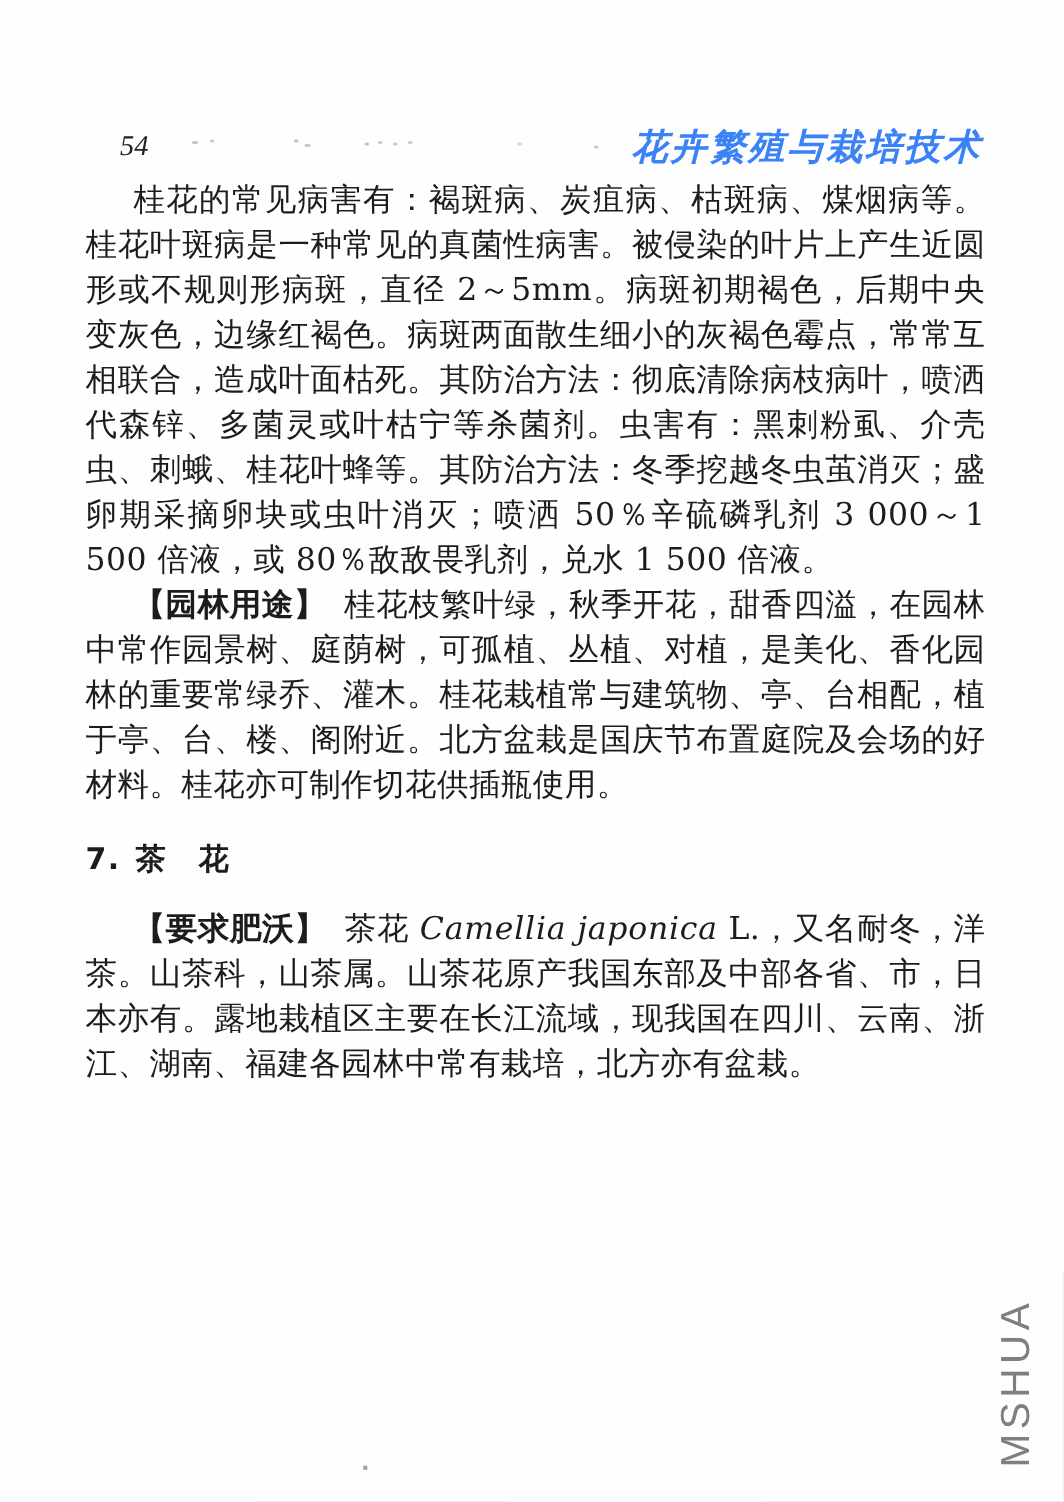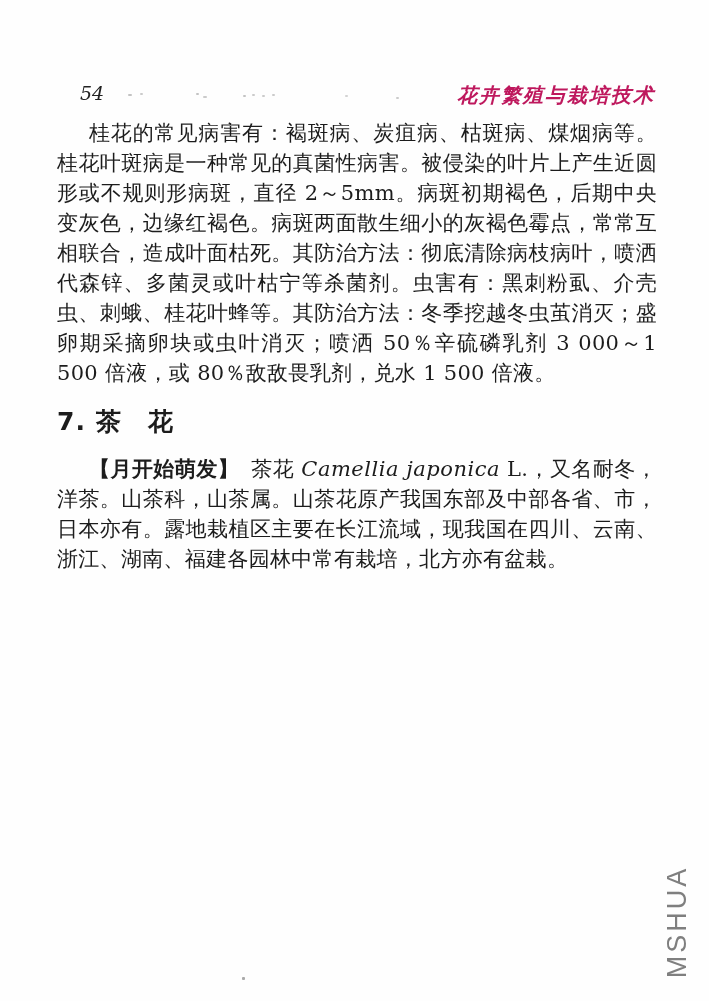--- a/index.html
+++ b/index.html
@@ -13,52 +13,53 @@
     font-family: "DejaVu Serif", "Liberation Serif", serif;
     overflow: hidden;
   }
   .header {
     position: absolute;
     top: 82px;
     left: 80px;
     right: 54px;
     display: flex;
     justify-content: space-between;
-    align-items: flex-start;
+    align-items: center;
+    font-family: Liberation Serif, serif;
   }
   .page-number {
     font-style: italic;
     font-size: 19px;
     color: #222;
   }
   .running-title {
     font-weight: bold;
     font-style: italic;
-    font-size: 20px;
+    font-size: 24px;
     letter-spacing: 2px;
-    color: #be185d;
+    color: #3b82f6;
   }
   .content {
     position: absolute;
     top: 118px;
     left: 57px;
     width: 600px;
     font-size: 21px;
     line-height: 30px;
     letter-spacing: 0.3px;
     text-align: justify;
   }
   .content p { margin: 0; }
   .indent { text-indent: 32px; }
   .label { font-weight: bold; }
   .label::after { content: ""; display: inline-block; width: 12px; }
   .latin { font-style: italic; letter-spacing: 0.5px; }
   .section-heading {
     margin: 19px 0 17px 0;
-    font-size: 25px;
+    font-size: 20px;
     font-weight: bold;
     letter-spacing: 1px;
     font-family: "DejaVu Sans", "Liberation Sans", sans-serif;
   }
   .section-heading .heading-number { margin-right: 10px; }
   .watermark {
     position: absolute;
     left: 617px;
     top: 907px;
     width: 120px;
@@ -107,23 +108,24 @@
   <span class="artifact a8"></span>
   <span class="artifact a9"></span>
   <span class="artifact a10"></span>
   <span class="artifact a11"></span>
 
   <div class="content">
 
 
     <p class="indent">桂花的常见病害有：褐斑病、炭疽病、枯斑病、煤烟病等。桂花叶斑病是一种常见的真菌性病害。被侵染的叶片上产生近圆形或不规则形病斑，直径 2～5mm。病斑初期褐色，后期中央变灰色，边缘红褐色。病斑两面散生细小的灰褐色霉点，常常互相联合，造成叶面枯死。其防治方法：彻底清除病枝病叶，喷洒代森锌、多菌灵或叶枯宁等杀菌剂。虫害有：黑刺粉虱、介壳虫、刺蛾、桂花叶蜂等。其防治方法：冬季挖越冬虫茧消灭；盛卵期采摘卵块或虫叶消灭；喷洒 50％辛硫磷乳剂 3 000～1 500 倍液，或 80％敌敌畏乳剂，兑水 1 500 倍液。</p>
 
+    <p class="indent"><span class="label">【园林用途】</span><span>桂花枝繁叶绿，秋季开花，甜香四溢，在园林中常作园景树、庭荫树，可孤植、丛植、对植，是美化、香化园林的重要常绿乔、灌木。桂花栽植常与建筑物、亭、台相配，植于亭、台、楼、阁附近。北方盆栽是国庆节布置庭院及会场的好材料。桂花亦可制作切花供插瓶使用。</span></p>
 
     <h2 class="section-heading"><span class="heading-number">7.</span><span>茶　花</span></h2>
 
-    <p class="indent"><span class="label">【月开始萌发】</span><span>茶花 </span><span class="latin">Camellia japonica</span><span> L.，又名耐冬，洋茶。山茶科，山茶属。山茶花原产我国东部及中部各省、市，日本亦有。露地栽植区主要在长江流域，现我国在四川、云南、浙江、湖南、福建各园林中常有栽培，北方亦有盆栽。</span></p>
+    <p class="indent"><span class="label">【要求肥沃】</span><span>茶花 </span><span class="latin">Camellia japonica</span><span> L.，又名耐冬，洋茶。山茶科，山茶属。山茶花原产我国东部及中部各省、市，日本亦有。露地栽植区主要在长江流域，现我国在四川、云南、浙江、湖南、福建各园林中常有栽培，北方亦有盆栽。</span></p>
 
 
   </div>
 
   <div class="watermark">MSHUA</div>
 
 </div>
 
 </body></html>

